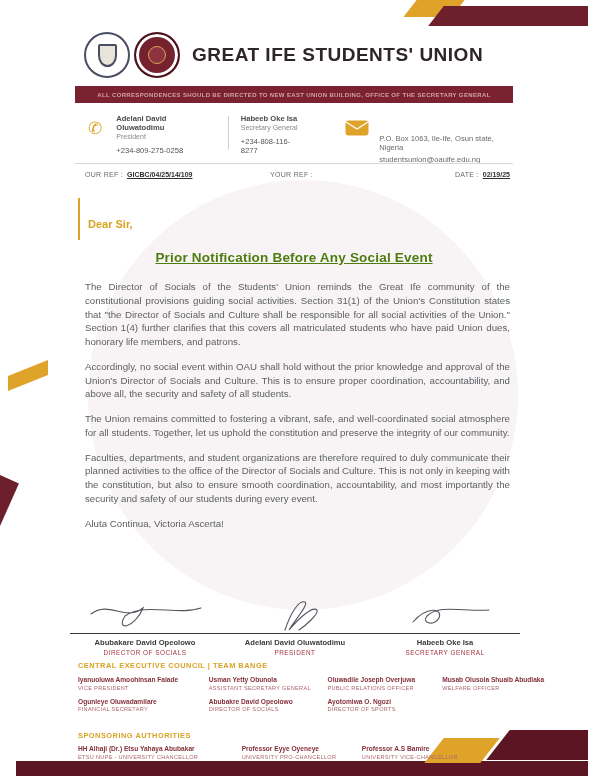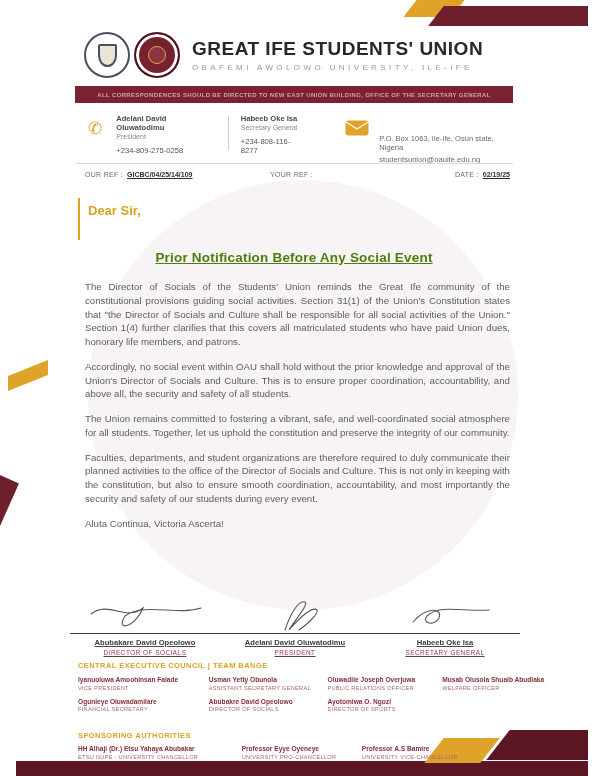--- a/index.html
+++ b/index.html
@@ -54,30 +54,30 @@
   .rule{position:absolute;left:75px;right:75px;top:163px;height:1px;background:#d9d9d9;}
   
   .ref-row{position:absolute;top:171px;left:85px;right:78px;display:flex;font-size:7px;color:#6a6a6a;}
   .ref-label{letter-spacing:.3px;}
   .ref-value{font-weight:bold;color:#2f2f2f;margin-left:4px;text-decoration:underline;}
   .ref-our{width:185px;display:flex;}
   .ref-your{width:170px;display:flex;}
   .ref-date{margin-left:auto;display:flex;}
   
   .greeting-bar{position:absolute;left:78px;top:198px;width:2px;height:42px;background:#d9a521;}
-  .greeting{position:absolute;left:88px;top:203px;font-size:13px;font-weight:bold;color:#d9a521;}
+  .greeting{position:absolute;left:88px;top:218px;font-size:11px;font-weight:bold;color:#d9a521;}
   
   .letter-title{position:absolute;top:250px;left:75px;right:75px;text-align:center;
     font-size:13.5px;font-weight:800;color:#4d7c0f;text-decoration:underline;letter-spacing:.2px;}
   .body-block{position:absolute;top:280px;left:85px;right:78px;font-size:9.7px;line-height:1.42;
     color:#5b6064;text-align:justify;}
   .body-block p{margin:0 0 11px 0;}
   .closing{margin-top:3px;text-align:left;}
   
-  .sig-row{position:absolute;top:596px;left:70px;right:68px;display:flex;justify-content:space-between;text-decoration:underline;}
+  .sig-row{position:absolute;top:596px;left:70px;right:68px;display:flex;justify-content:space-between;}
   .sig-col{width:156px;display:flex;flex-direction:column;align-items:center;}
   .sig-art{height:36px;display:flex;align-items:flex-end;}
   .sig-line{width:150px;height:1px;background:#3a3a3a;margin-top:1px;}
   .sig-name{font-size:7.6px;font-weight:bold;color:#3c3c3c;margin-top:4px;text-align:center;}
   .sig-title{font-size:6.4px;letter-spacing:.5px;color:#a2343f;margin-top:2px;text-align:center;}
   
   .council{position:absolute;top:661px;left:78px;right:25px;}
   .section-heading{font-size:7.4px;font-weight:bold;color:#d9a225;letter-spacing:.5px;}
   .member-grid{display:grid;grid-template-columns:1.5fr 1.35fr 1.3fr 1.5fr;
     grid-column-gap:10px;grid-row-gap:7px;margin-top:6px;}
@@ -104,21 +104,20 @@
 
   <div class="header">
     <div class="logo logo-oau">
       <div class="crest"></div>
     </div>
     <div class="logo logo-union">
       <div class="crest"></div>
     </div>
     <div class="header-text">
       <div class="org-name">GREAT IFE STUDENTS' UNION</div>
-      <div class="org-subtitle">OBAFEMI AWOLOWO UNIVERSITY, ILE-IFE</div>
     </div>
   </div>
 
   <div class="banner">ALL CORRESPONDENCES SHOULD BE DIRECTED TO NEW EAST UNION BUILDING, OFFICE OF THE SECRETARY GENERAL</div>
 
   <div class="contacts">
     <div class="phone-icon">✆</div>
     <div class="contact-col">
       <div class="contact-name">Adelani David Oluwatodimu</div>
       <div class="contact-role">President</div>

